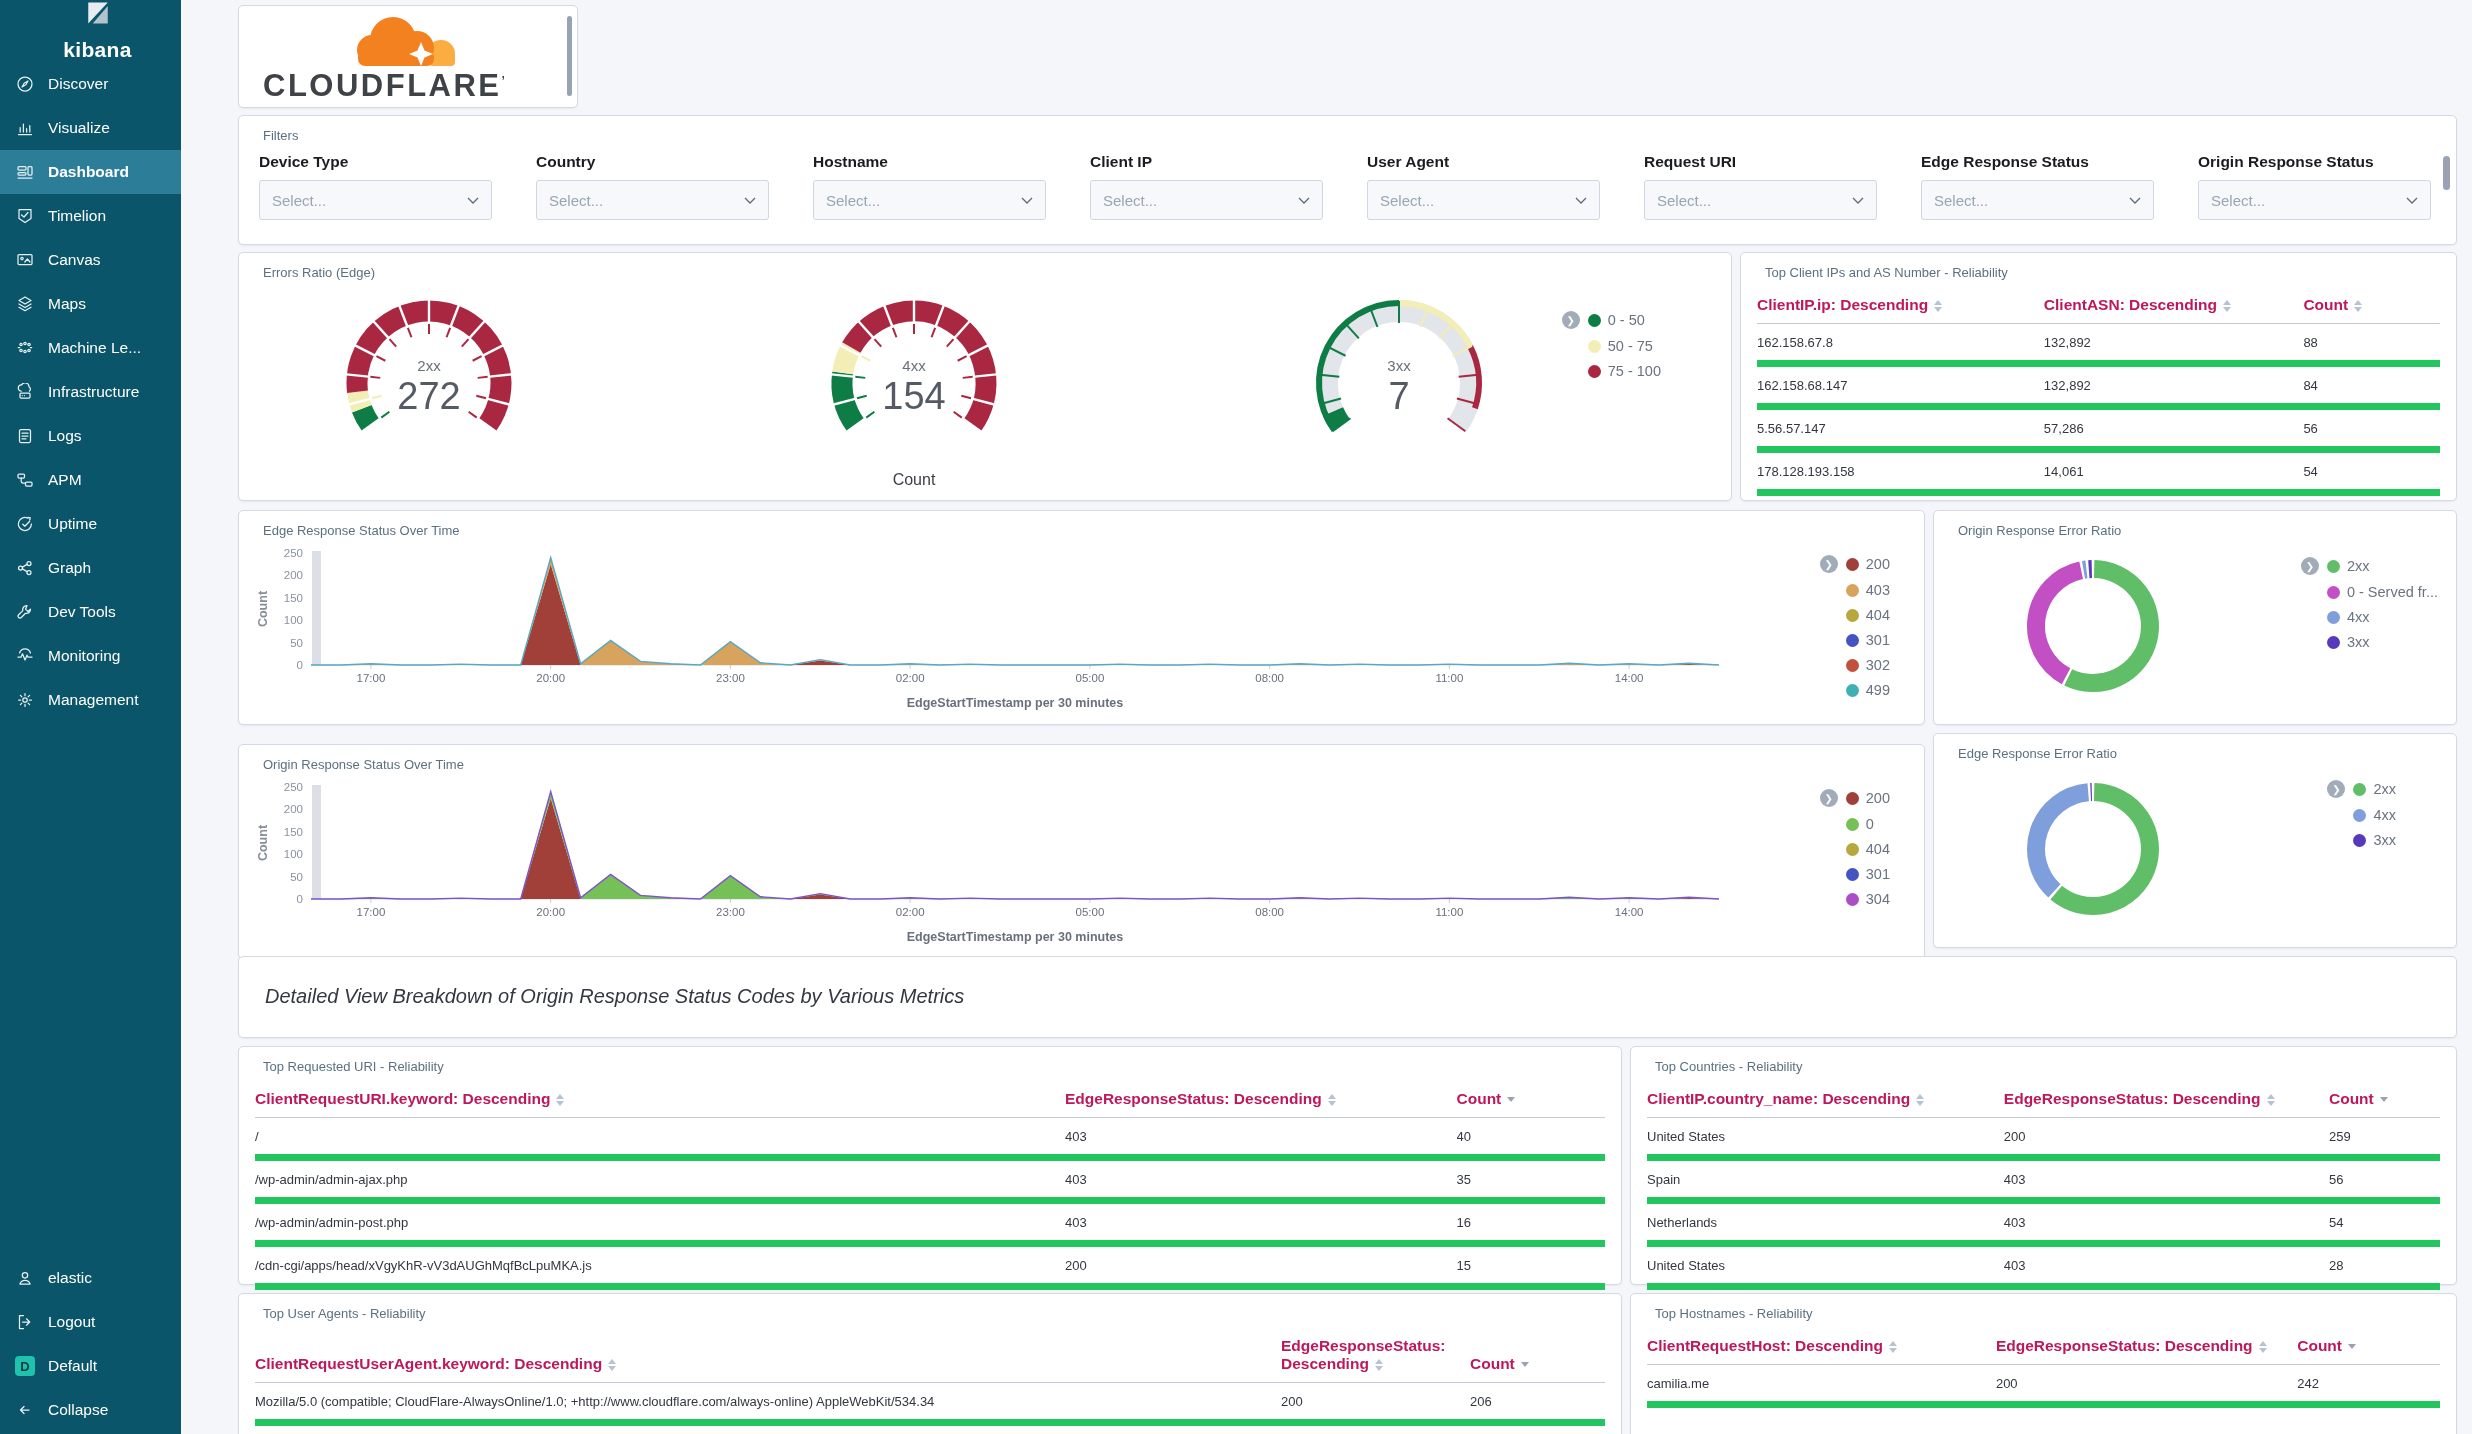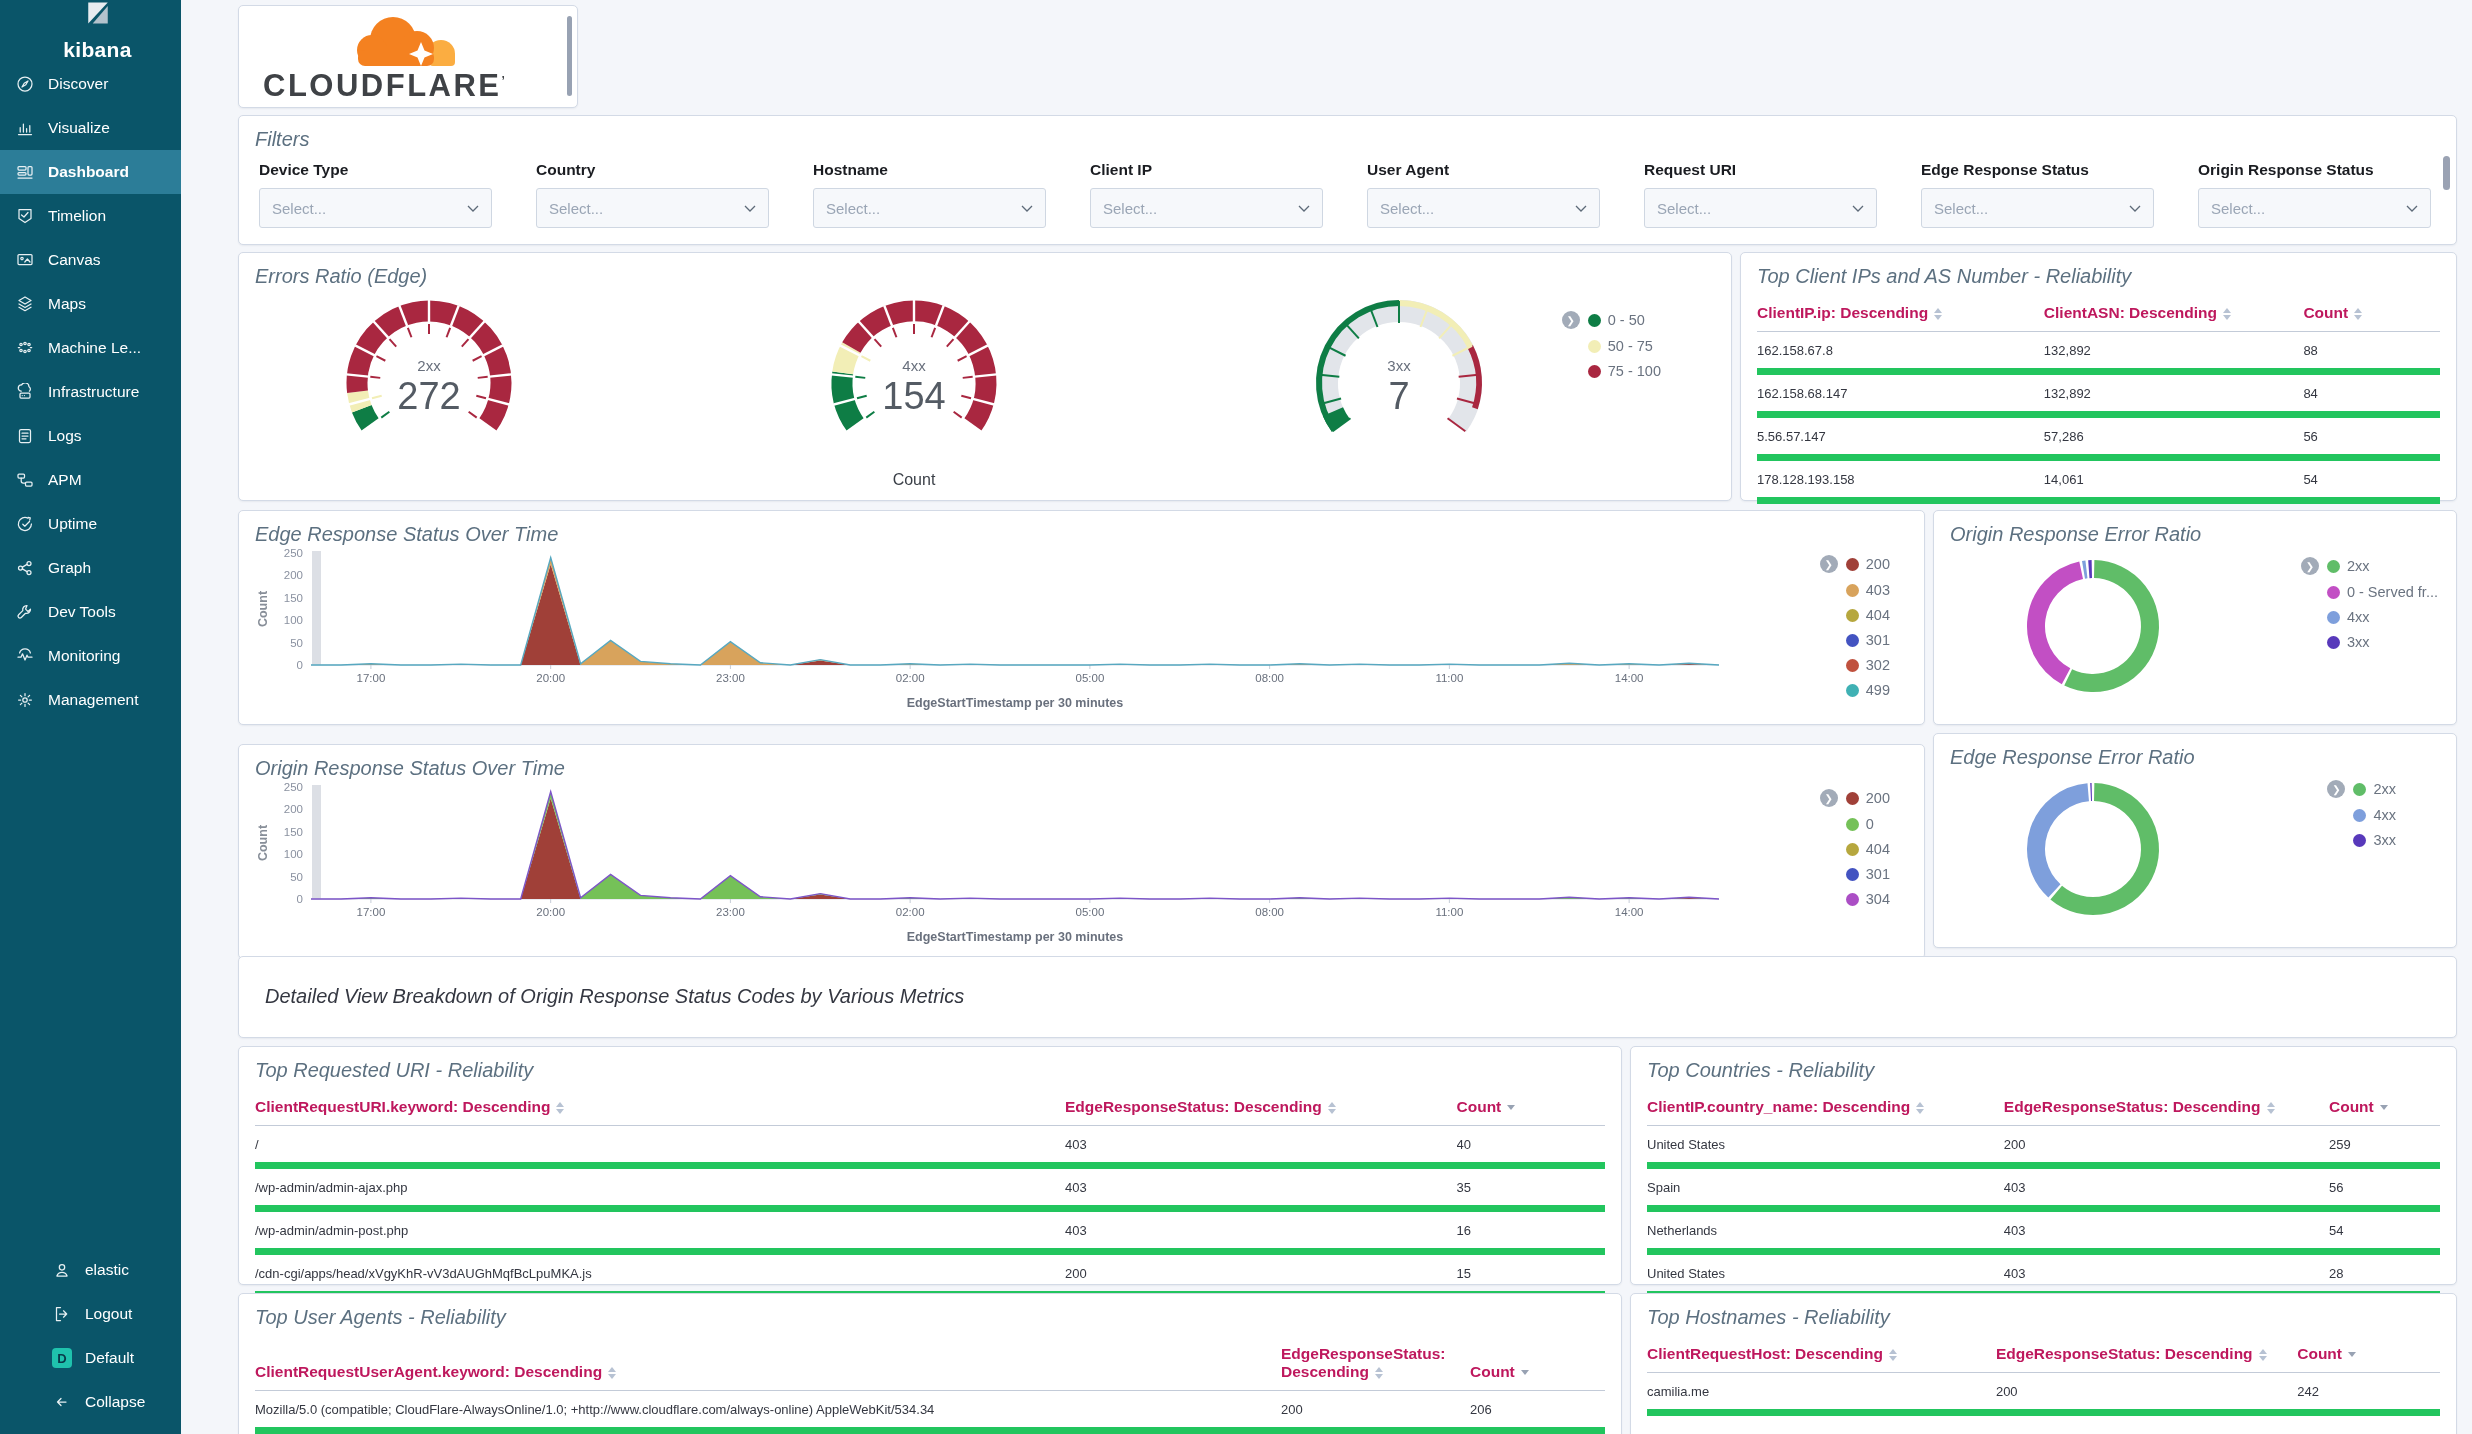--- a/index.html
+++ b/index.html
@@ -8,28 +8,28 @@
 
   
   #sidebar{position:absolute;left:0;top:0;width:181px;height:1434px;background:#0a5569;color:#fff;}
   #logo-row{display:flex;align-items:center;gap:12px;height:62px;padding-left:14px;flex-direction:column;}
   #logo-row .logo-text{font-size:21px;font-weight:700;color:#fff;letter-spacing:.3px;}
   .side-item{display:flex;align-items:center;gap:13px;height:44px;padding-left:15px;cursor:pointer;
              font-size:15.5px;color:#fff;}
   .side-item.active{background:#2c7d98;font-weight:600;}
   .side-item .icn{width:20px;height:20px;flex:0 0 20px;display:flex;align-items:center;justify-content:center;color:#e8f0f3;}
   .side-item svg{stroke:currentColor;fill:none;stroke-width:1.25;stroke-linecap:round;stroke-linejoin:round;}
-  #sidebar-footer{position:absolute;left:0;bottom:8px;width:100%;padding-bottom:2px;padding-left:37px;}
+  #sidebar-footer{position:absolute;left:0;bottom:0;width:100%;padding-bottom:2px;}
   .space-badge{width:20px;height:20px;background:#1fc2ad;color:#083a4a;border-radius:4px;
                font-size:13px;font-weight:700;display:flex;align-items:center;justify-content:center;}
 
   
   .panel{position:absolute;background:#fff;border:1px solid #d3dae6;border-radius:5px;
          box-shadow:0 1px 2px rgba(25,40,60,.06);}
-  .panel-title{font-size:20px;color:#5c7080;padding:12px 16px 0 16px;white-space:nowrap;overflow:hidden;font-style:italic;}
+  .panel-title{font-size:13px;color:#5c7080;padding:12px 16px 0 24px;white-space:nowrap;overflow:hidden;}
 
   #panel-logo{left:238px;top:5px;width:338px;height:101px;}
   #logo-scrollbar{position:absolute;right:5px;top:10px;width:5px;height:80px;background:#98a2b3;border-radius:3px;}
   #cf-logo{position:absolute;left:28px;top:4px;width:280px;height:94px;}
   #cf-word{position:absolute;left:24px;top:62px;font-size:31px;font-weight:700;color:#3f4246;letter-spacing:2.5px;}
   #cf-word sup{font-size:12px;color:#3f4246;}
 
   #panel-header{left:596px;top:5px;width:1859px;height:101px;}
   #hdr-title{position:absolute;left:26px;top:14px;font-size:20px;font-weight:700;color:#17191d;}
   #hdr-sub{position:absolute;left:26px;top:56px;font-size:18px;color:#343741;}

